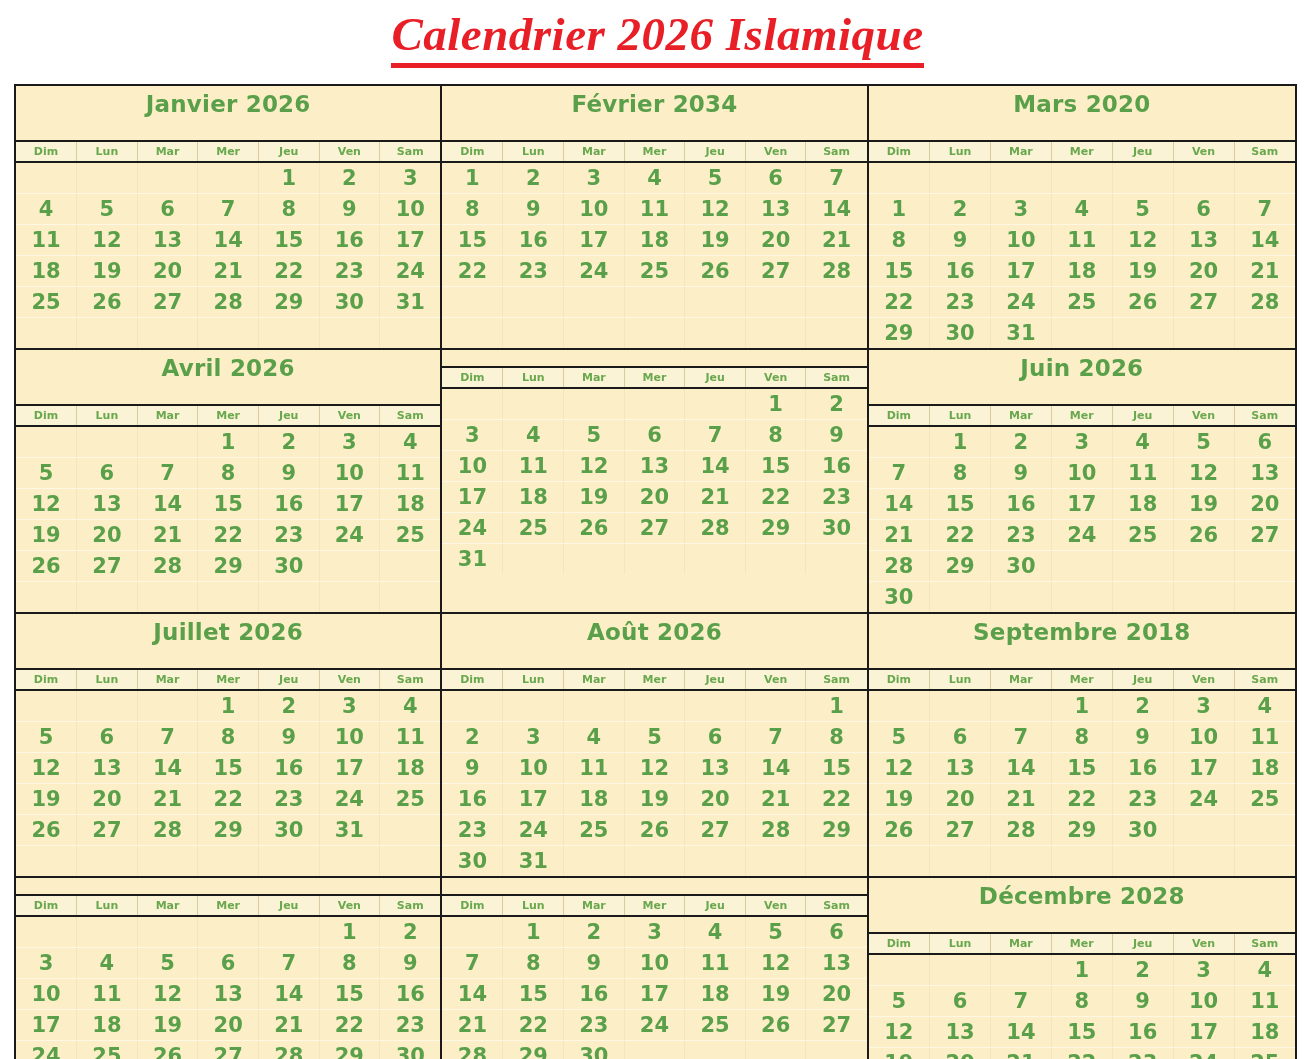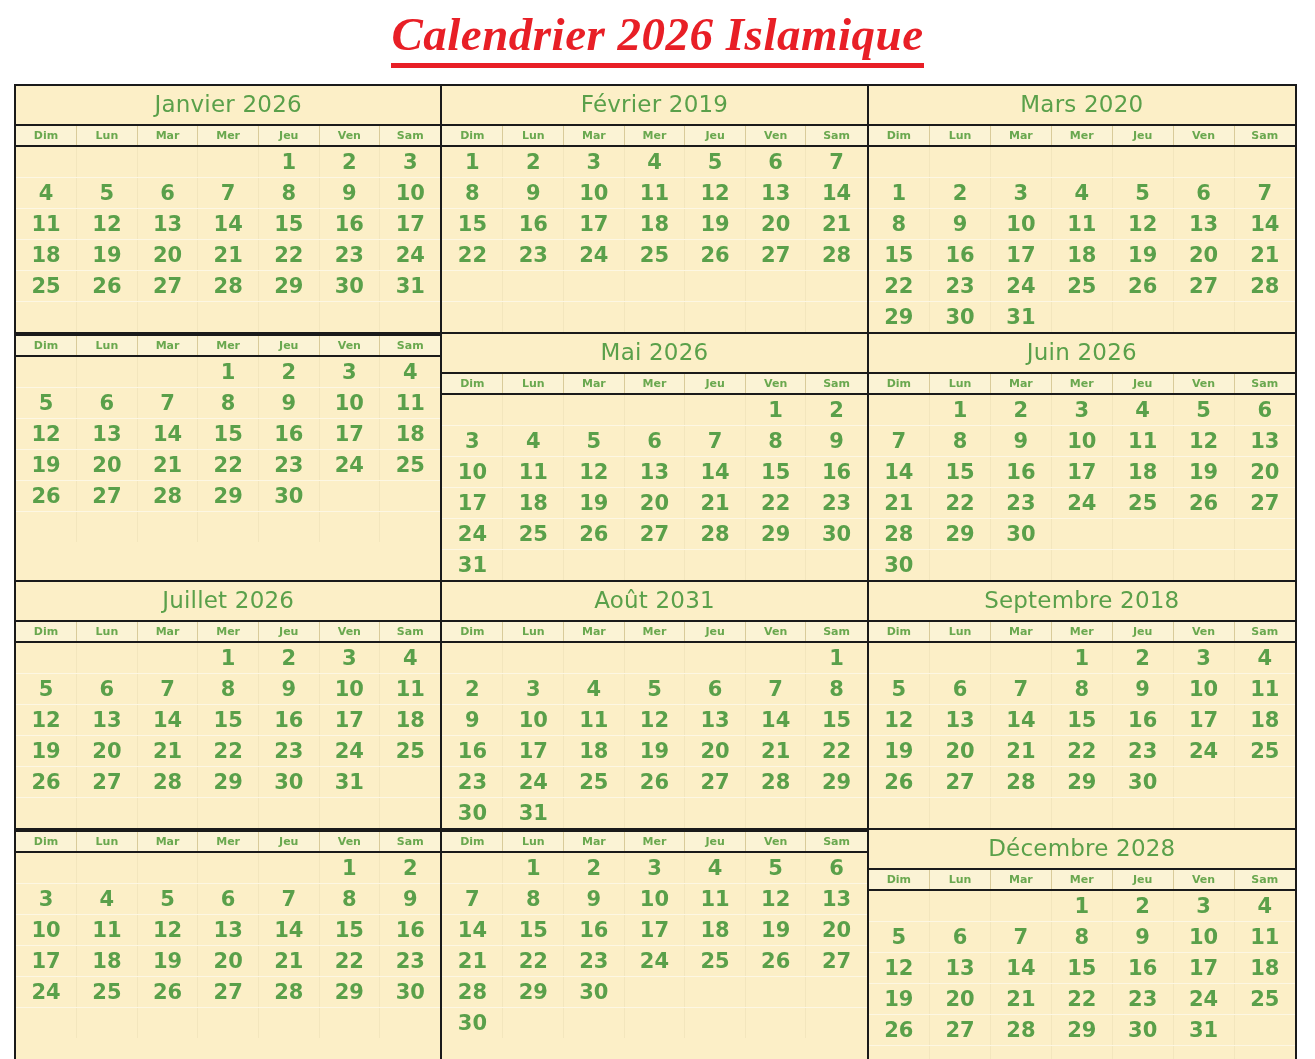--- a/index.html
+++ b/index.html
@@ -70,33 +70,34 @@
     border-right: 2px solid #1a1a1a;
     background: #fcefc7;
     display: flex;
     flex-direction: column;
   }
   .month:last-child { border-right: none; }
 
   .month-title {
     text-align: center;
     font-size: 23px;
-    font-weight: normal;
+    font-weight: bold;
     color: #5aa04a;
     padding: 7px 0 8px 0;
     letter-spacing: 0.2px;
     line-height: 1;
     background: #fcefc7;
   }
 
   table.month-grid {
     border-collapse: collapse;
     width: 100%;
     table-layout: fixed;
     background: #737373;
+    margin-top: 16px;
   }
 
   table.month-grid th {
     font-size: 11px;
     font-weight: bold;
     color: #6aa84f;
     background: #fbf3d5;
     text-align: center;
     padding: 4px 0 4px 0;
     border-top: 2px solid #1a1a1a;
@@ -205,21 +206,21 @@
                 <td></td>
                 <td></td>
                 <td></td>
                 <td></td>
                 <td></td>
               </tr>
             </tbody>
           </table>
         </div>
         <div class="month">
-          <div class="month-title">Février 2019</div>
+          <div class="month-title">Février 2034</div>
           <table class="month-grid">
             <thead>
               <tr>
                 <th>Dim</th>
                 <th>Lun</th>
                 <th>Mar</th>
                 <th>Mer</th>
                 <th>Jeu</th>
                 <th>Ven</th>
                 <th>Sam</th>
@@ -351,20 +352,21 @@
                 <td></td>
                 <td></td>
                 <td></td>
               </tr>
             </tbody>
           </table>
         </div>
       </div>
       <div class="month-row">
         <div class="month">
+          <div class="month-title">Avril 2026</div>
           <table class="month-grid">
             <thead>
               <tr>
                 <th>Dim</th>
                 <th>Lun</th>
                 <th>Mar</th>
                 <th>Mer</th>
                 <th>Jeu</th>
                 <th>Ven</th>
                 <th>Sam</th>
@@ -422,21 +424,20 @@
                 <td></td>
                 <td></td>
                 <td></td>
                 <td></td>
                 <td></td>
               </tr>
             </tbody>
           </table>
         </div>
         <div class="month">
-          <div class="month-title">Mai 2026</div>
           <table class="month-grid">
             <thead>
               <tr>
                 <th>Dim</th>
                 <th>Lun</th>
                 <th>Mar</th>
                 <th>Mer</th>
                 <th>Jeu</th>
                 <th>Ven</th>
                 <th>Sam</th>
@@ -640,21 +641,21 @@
                 <td></td>
                 <td></td>
                 <td></td>
                 <td></td>
                 <td></td>
               </tr>
             </tbody>
           </table>
         </div>
         <div class="month">
-          <div class="month-title">Août 2031</div>
+          <div class="month-title">Août 2026</div>
           <table class="month-grid">
             <thead>
               <tr>
                 <th>Dim</th>
                 <th>Lun</th>
                 <th>Mar</th>
                 <th>Mer</th>
                 <th>Jeu</th>
                 <th>Ven</th>
                 <th>Sam</th>

